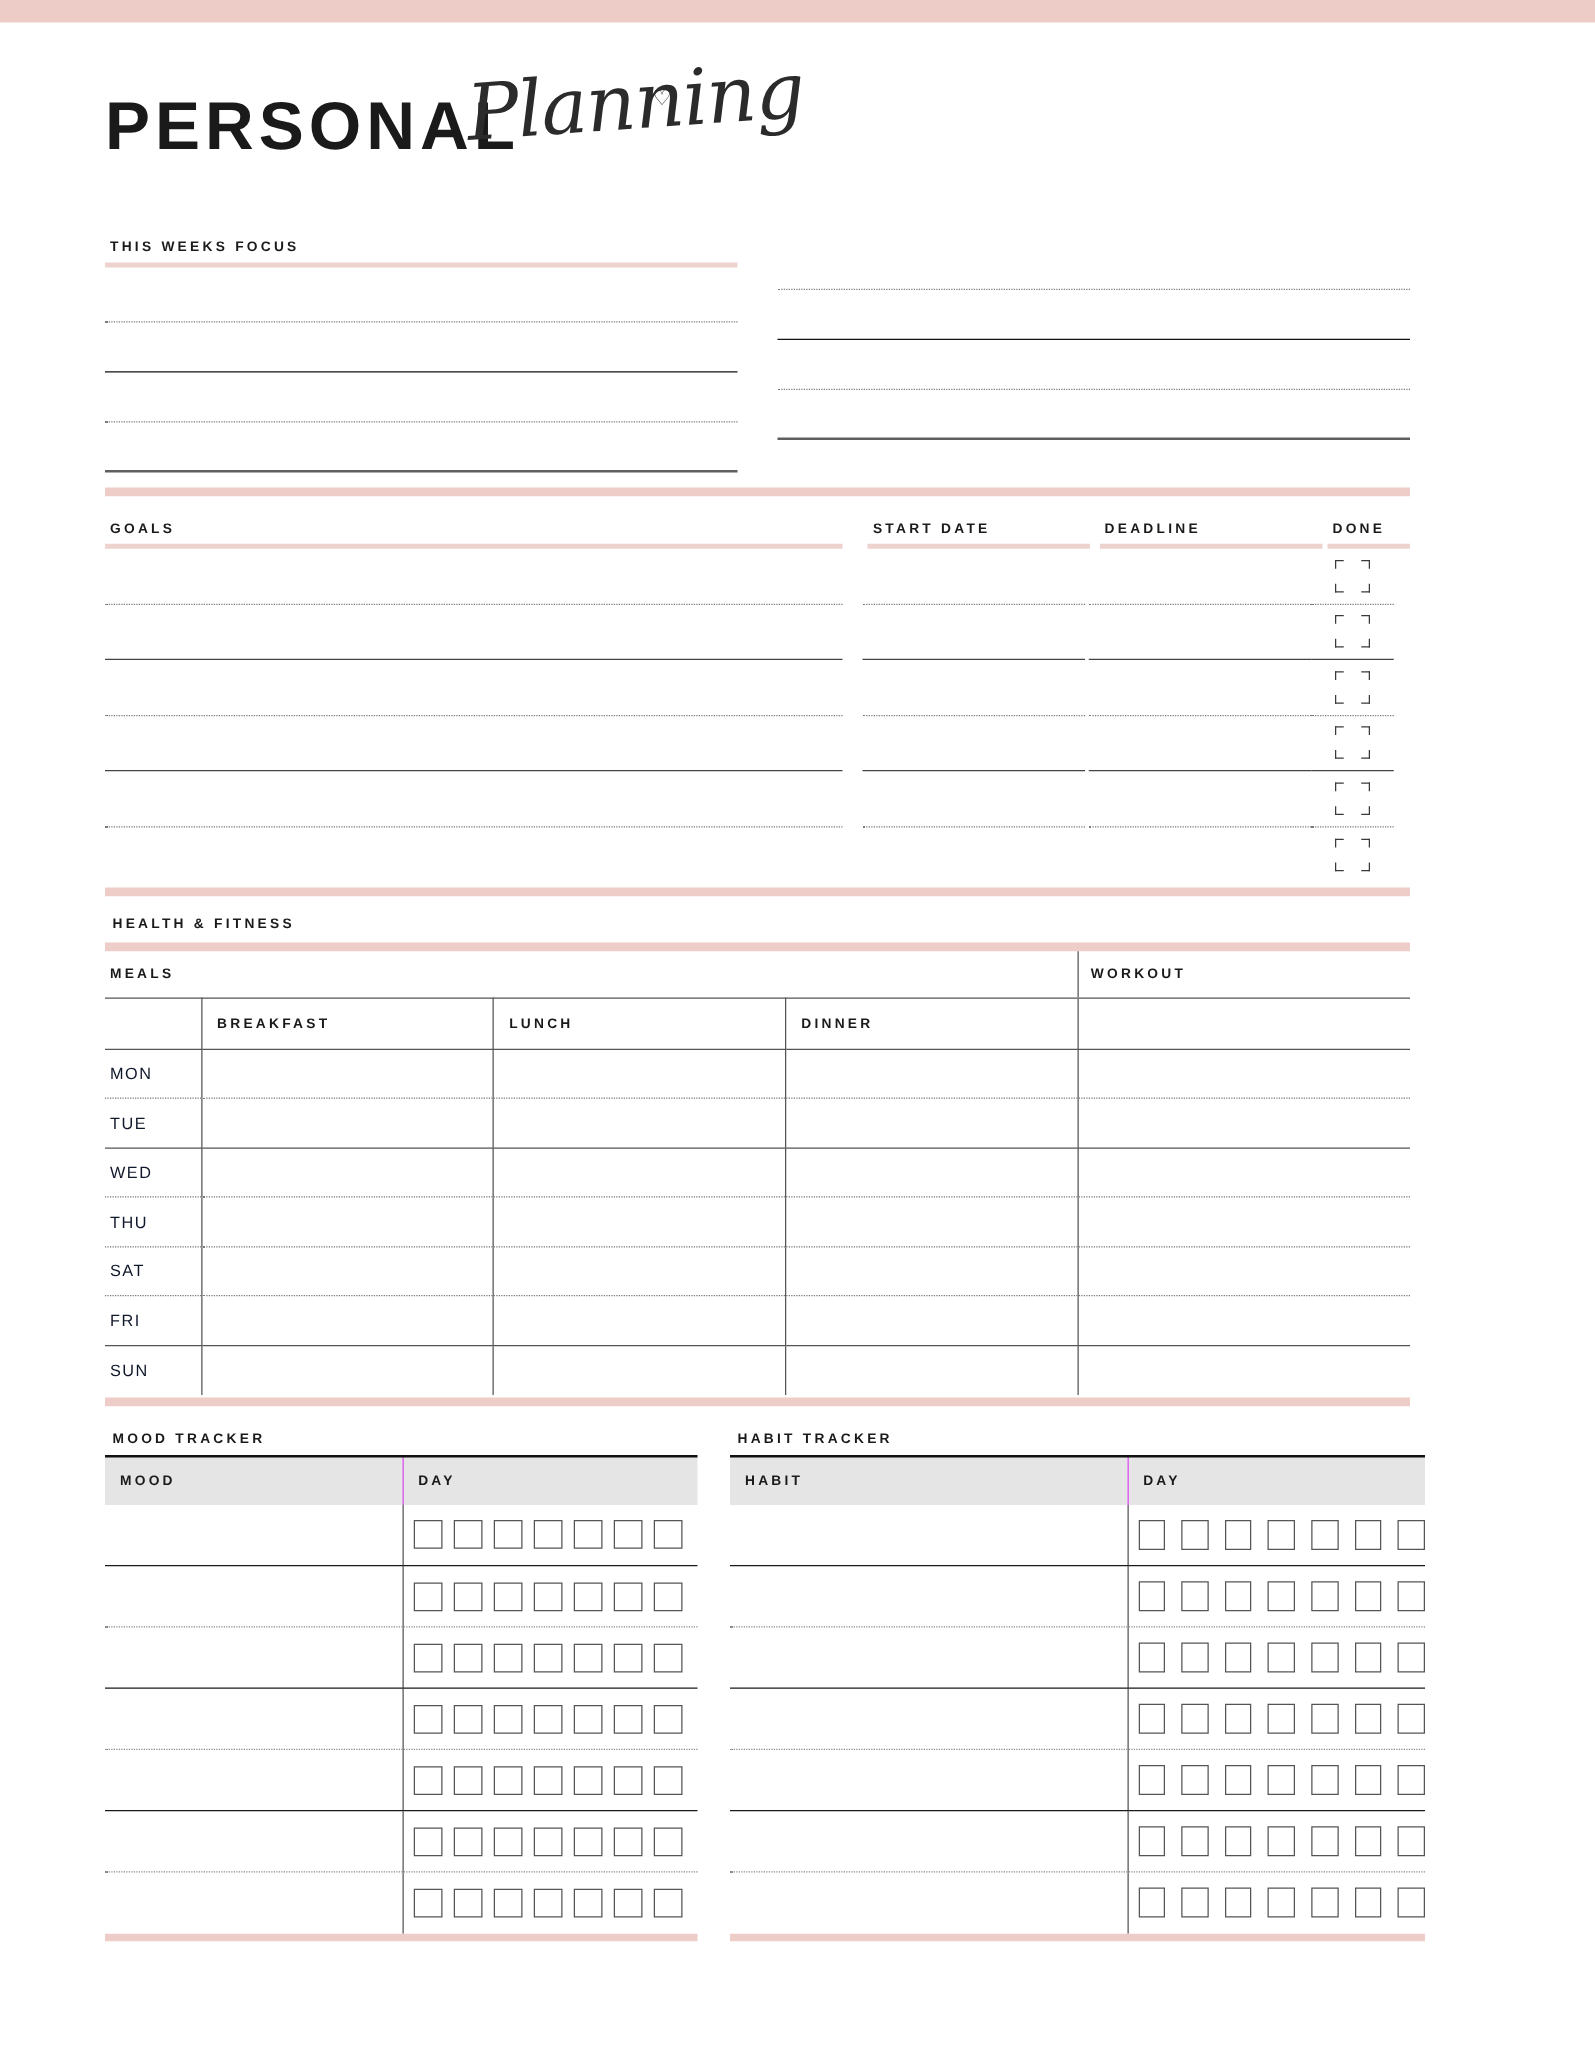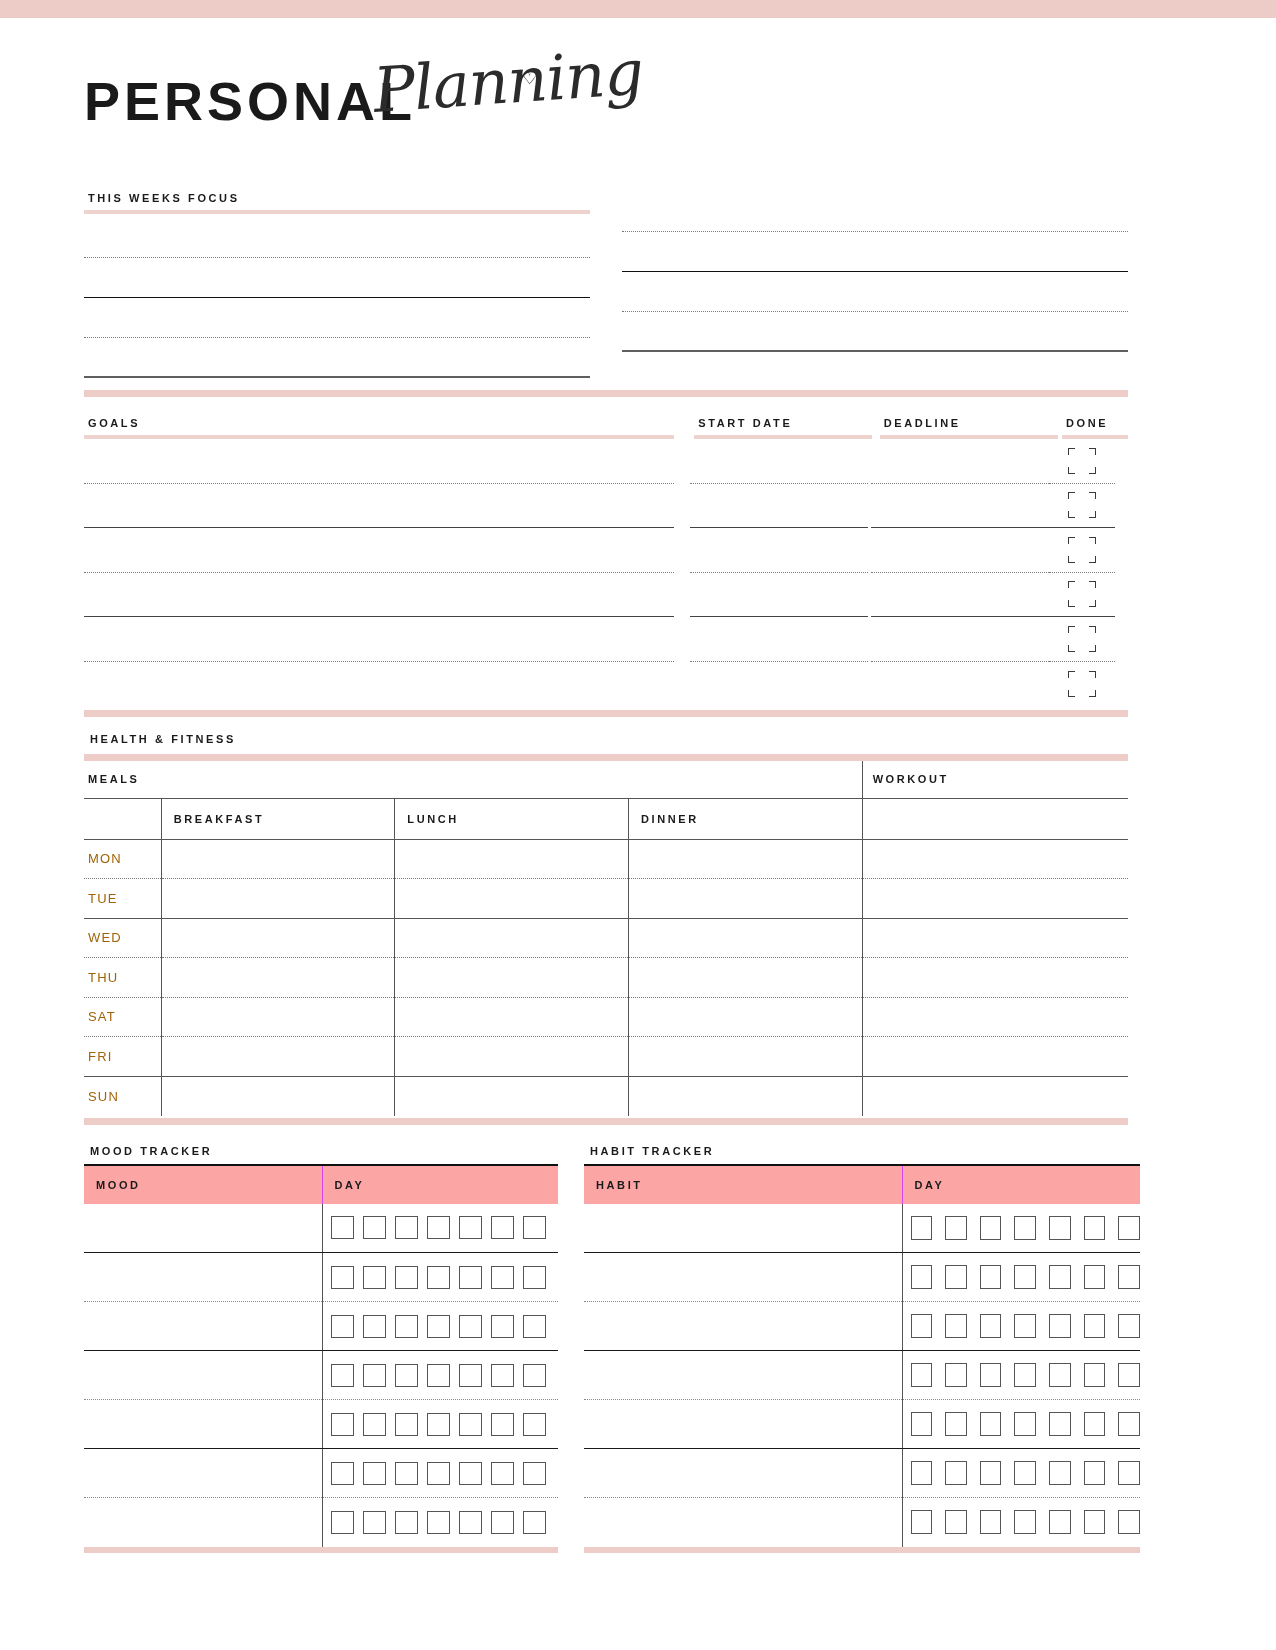--- a/index.html
+++ b/index.html
@@ -194,21 +194,21 @@
   .hf-sub.c0 { border-right: 1px solid #555; }
   .hf-sub.cell { padding-left: 12px !important; border-right: 1px solid #555; }
   .hf-sub.last { border-right: none; }
 
   .hf-day {
     height: 39.5px;
     padding-left: 4px !important;
     font-family: "Liberation Sans", sans-serif;
     font-size: 13px;
     letter-spacing: 1.2px;
-    color: #a16207;
+    color: #0f172a;
     border-right: 1px solid #555;
   }
   .hf-cell {
     border-right: 1px solid #555;
   }
   .hf-cell.last { border-right: none; }
 
   .sep-dot  { border-bottom: 1.1px dotted #777 !important; }
   .sep-sol  { border-bottom: 1.3px solid #555 !important; }
   .sep-none { border-bottom: none !important; }
@@ -227,21 +227,21 @@
   .tracker.habit { width: 556px; }
   .tr-title { padding-left: 6px; margin-bottom: 7px; }
 
   .tr-table {
     width: 100%;
     border-collapse: collapse;
     table-layout: fixed;
     border-top: 2.4px solid #111;
   }
   .tr-head-cell {
-    background: #fca5a5;
+    background: #e5e5e5;
     height: 39px;
     text-align: left;
     padding-left: 12px !important;
   }
   .tr-head-cell.day { border-left: 1px solid #d946ef; }
 
   .tr-label-cell {
     height: 49px;
     border-right: 1px solid #555;
   }

